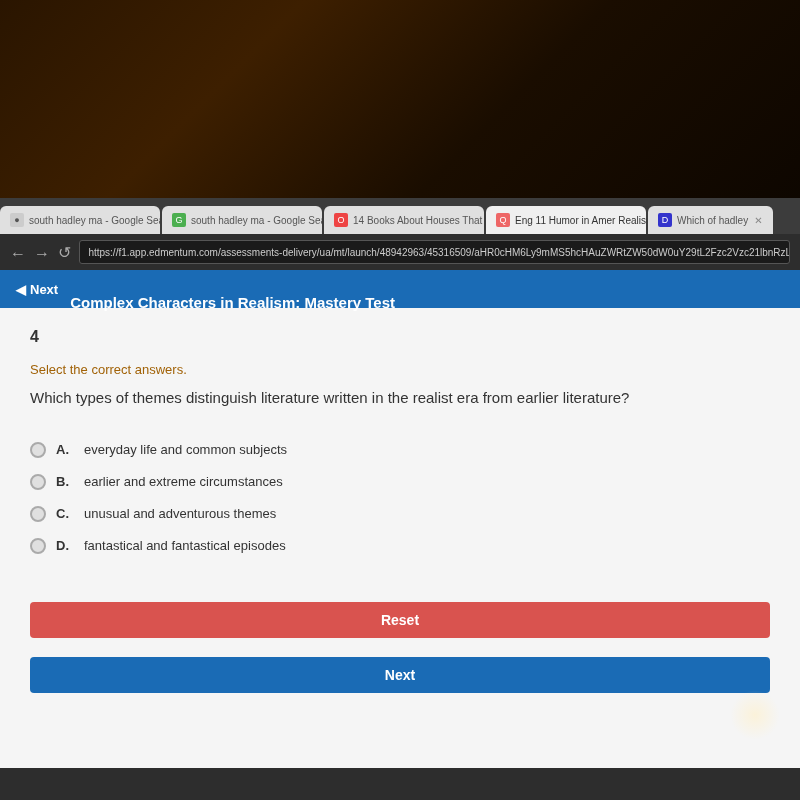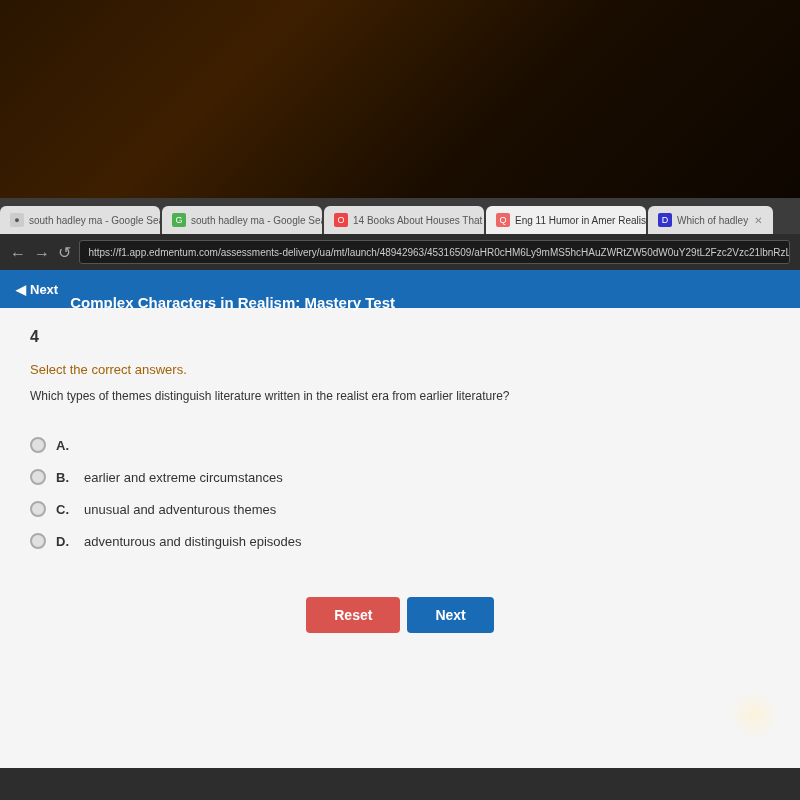--- a/index.html
+++ b/index.html
@@ -144,21 +144,21 @@
       margin-bottom: 16px;
     }
 
     .question-instruction {
       font-size: 13px;
       color: #a16207;
       margin-bottom: 10px;
     }
 
     .question-text {
-      font-size: 12px;
+      font-size: 15px;
       color: #333;
       margin-bottom: 24px;
       line-height: 1.5;
     }
 
     
     .options-list {
       list-style: none;
       margin-bottom: 30px;
     }
@@ -192,23 +192,24 @@
 
     .option-label-text {
       font-size: 13px;
       color: #333;
     }
 
     
     .buttons-row {
       display: flex;
       justify-content: center;
-      gap: 7px;
+      gap: 19px;
       margin-top: 20px;
       padding: 10px 0 20px 0;
+      flex-direction: column;
     }
 
     .btn-reset {
       background: #d9534f;
       color: white;
       border: none;
       border-radius: 4px;
       padding: 10px 28px;
       font-size: 14px;
       font-weight: bold;
@@ -295,38 +296,39 @@
 
     <div class="question-instruction">Select the correct answers.</div>
 
     <div class="question-text">Which types of themes distinguish literature written in the realist era from earlier literature?</div>
 
     <ul class="options-list">
 
       <li class="option-item">
         <div class="option-radio"></div>
         <span class="option-label-letter">A.</span>
+        <span class="option-label-text">everyday life and common subjects</span>
       </li>
 
       <li class="option-item">
         <div class="option-radio"></div>
         <span class="option-label-letter">B.</span>
         <span class="option-label-text">earlier and extreme circumstances</span>
       </li>
 
       <li class="option-item">
         <div class="option-radio"></div>
         <span class="option-label-letter">C.</span>
         <span class="option-label-text">unusual and adventurous themes</span>
       </li>
 
       <li class="option-item">
         <div class="option-radio"></div>
         <span class="option-label-letter">D.</span>
-        <span class="option-label-text">adventurous and distinguish episodes</span>
+        <span class="option-label-text">fantastical and fantastical episodes</span>
       </li>
 
     </ul>
 
     <div class="buttons-row">
       <button class="btn-reset">Reset</button>
       <button class="btn-next">Next</button>
     </div>
 
   </div>

